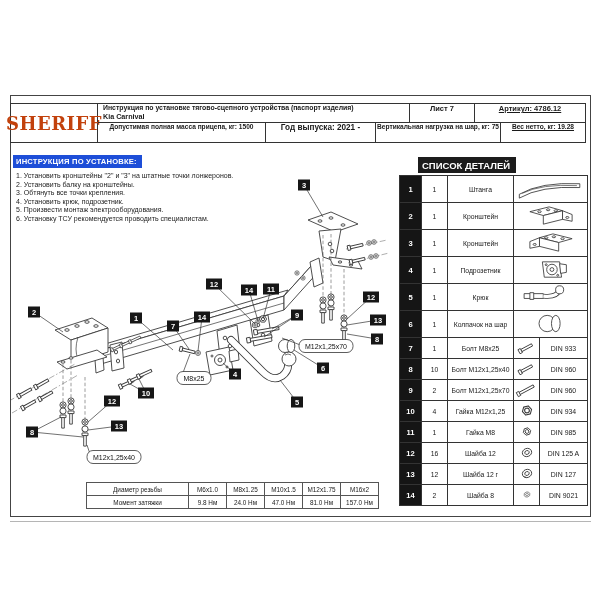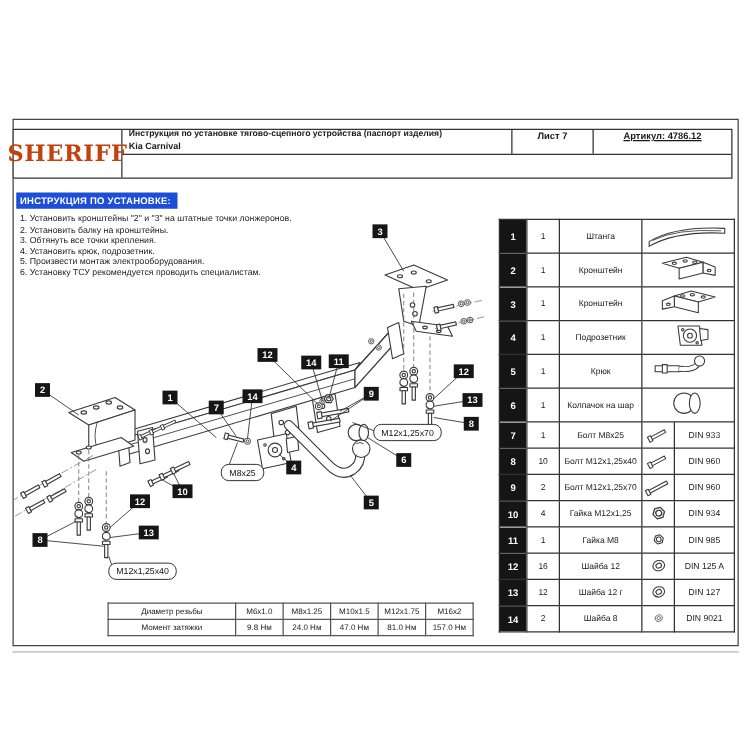--- a/index.html
+++ b/index.html
@@ -68,20 +68,26 @@
       <span class="logo-text" style="color: #c2410c;">SHERIFF</span>
     </div>
     <div class="tb-right">
       <div class="tb-row r1">
         <div class="tb-cell tb-title">
           <span class="l1">Инструкция по установке тягово-сцепного устройства (паспорт изделия)</span>
           <span class="l2">Kia Carnival</span>
         </div>
         <div class="tb-cell tb-sheet">Лист 7</div>
         <div class="tb-cell tb-article">Артикул: 4786.12</div>
+      </div>
+      <div class="tb-row r2">
+        <div class="tb-cell tb-mass">Допустимая полная масса прицепа, кг: 1500</div>
+        <div class="tb-cell tb-year">Год выпуска: 2021 -</div>
+        <div class="tb-cell tb-load">Вертикальная нагрузка на шар, кг: 75</div>
+        <div class="tb-cell tb-weight">Вес нетто, кг: 19.28</div>
       </div>
     </div>
   </div>
 
   <div class="instructions">
     <span class="instr-title">ИНСТРУКЦИЯ ПО УСТАНОВКЕ:</span>
     <div class="instr-steps">
         <div class="step">1. Установить кронштейны "2" и "3" на штатные точки лонжеронов.</div>
         <div class="step">2. Установить балку на кронштейны.</div>
         <div class="step">3. Обтянуть все точки крепления.</div>
@@ -356,20 +362,21 @@
           <text x="325" y="347.5" class="lbl-txt">M12x1,25x70</text>
         </g>
         <g>
           <line x1="90" y1="456" x2="86" y2="444" class="leader"></line>
           <rect x="86" y="449.5" width="54" height="13" rx="6" class="lbl-box"></rect>
           <text x="113" y="458.5" class="lbl-txt">M12x1,25x40</text>
         </g>
       </g>
   </svg>
 
+  <span class="parts-title">СПИСОК ДЕТАЛЕЙ</span>
   <table class="parts">
     <colgroup>
         <col style="width:22px">
         <col style="width:26px">
         <col style="width:66px">
         <col style="width:26px">
         <col style="width:48px">
       </colgroup>
     <tbody>
         <tr style="height: 27px;">

